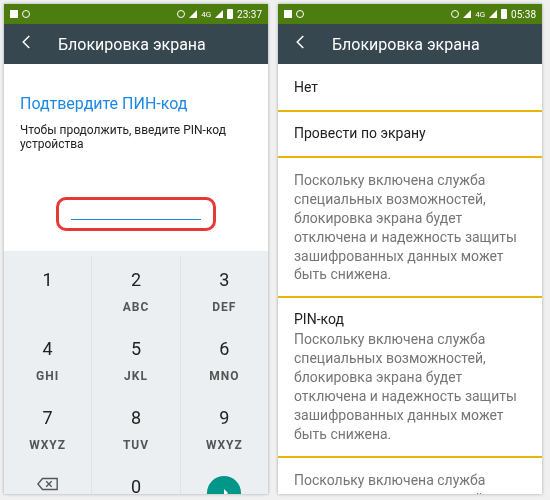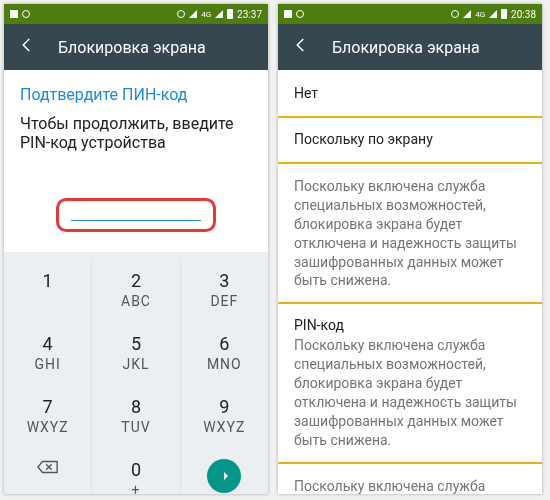--- a/index.html
+++ b/index.html
@@ -30,36 +30,36 @@
     padding: 0 6px;
     font-size: 10px;
   }
   .status-left { display: flex; gap: 4px; }
   .status-right { margin-left: auto; display: flex; align-items: center; gap: 4px; }
   .status-icon { width: 8px; height: 8px; background: #fff; }
   .status-icon.round { border-radius: 50%; border: 1px solid #fff; background: transparent; }
   .tri { width: 0; height: 0; border-style: solid; border-width: 0 0 8px 8px; border-color: transparent transparent #fff transparent; }
   .batt { width: 6px; height: 10px; background: #fff; border-radius: 1px; }
   .app-bar {
-    height: 46px;
+    height: 40px;
     background: #37474f;
     color: #fff;
     display: flex;
     align-items: center;
     padding: 0 14px;
     gap: 22px;
   }
   .back-arrow svg { width: 18px; height: 18px; stroke: #fff; fill: none; stroke-width: 2; }
   .app-title { font-size: 16px; font-weight: 400; }
   .content { flex: 1; overflow: hidden; background:#fff;}
   
   .pin-screen { display:flex; flex-direction:column; height:100%; }
-  .pin-head { padding: 15px 16px 8px; }
+  .pin-head { padding: 30px 16px 8px; }
   .pin-title { color: #1e88e5; font-size: 16px; margin-bottom: 10px; }
-  .pin-subtitle { font-size: 16px; color: #222; }
+  .pin-subtitle { font-size: 12px; color: #222; }
   .pin-field-wrap {
     flex: 0 0 auto;
     padding: 38px 40px 20px;
     display:flex; justify-content:center;
   }
   .pin-field {
     width: 160px;
     height: 34px;
     border: 3px solid #e53935;
     border-radius: 10px;
@@ -75,21 +75,21 @@
     background: #eceff1;
     padding: 6px 0 4px;
   }
   .kp-row { display:flex; }
   .kp-key {
     flex:1; text-align:center; padding: 12px 0;
     font-size: 13px; color: #333;
     position: relative;
   }
   .kp-key .num { font-size: 18px; color:#222; }
-  .kp-key .letters { font-size: 14px; color:#555; margin-top:2px; letter-spacing:1px; }
+  .kp-key .letters { font-size: 12px; color:#555; margin-top:10px; letter-spacing:1px;font-weight:bold; }
   .kp-right-border { border-right: 1px solid rgba(0,0,0,0.05); }
   .enter-btn {
     width: 34px; height: 34px; border-radius: 50%;
     background: #009688; color:#fff;
     display:flex; align-items:center; justify-content:center;
     margin: 0 auto;
   }
   .enter-btn svg { width:16px; height:16px; fill:#fff; }
   .del-icon svg { width:22px; height:16px; stroke:#555; fill:none; stroke-width:1.5; }
   
@@ -207,38 +207,38 @@
     <div class="status-left">
       <div class="status-icon"></div>
       <div class="status-icon round"></div>
     </div>
     <div class="status-right">
       <div class="status-icon round"></div>
       <div class="tri"></div>
       <span style="font-size:8px">4G</span>
       <div class="tri"></div>
       <div class="batt"></div>
-      <span>20:38</span>
+      <span>05:38</span>
     </div>
   </div>
   <div class="app-bar">
     <span class="back-arrow">
       <svg viewBox="0 0 24 24">
           <path d="M15 4 L7 12 L15 20"></path>
         </svg>
     </span>
     <span class="app-title">Блокировка экрана</span>
   </div>
   <div class="content">
     <div class="list">
       <div class="list-item">
         <div class="li-title">Нет</div>
       </div>
       <div class="list-item">
-        <div class="li-title">Поскольку по экрану</div>
+        <div class="li-title">Провести по экрану</div>
       </div>
       <div class="list-item">
         <div class="li-desc">Поскольку включена служба специальных возможностей, блокировка экрана будет отключена и надежность защиты зашифрованных данных может быть снижена.</div>
       </div>
       <div class="list-item">
         <div class="li-title">PIN-код</div>
         <div class="li-desc">Поскольку включена служба специальных возможностей, блокировка экрана будет отключена и надежность защиты зашифрованных данных может быть снижена.</div>
       </div>
       <div class="list-item" style="border-bottom:none">
         <div class="li-desc">Поскольку включена служба специальных возможностей, блокировка экрана будет отключена и надежность защиты зашифрованных данных может быть снижена.</div>

